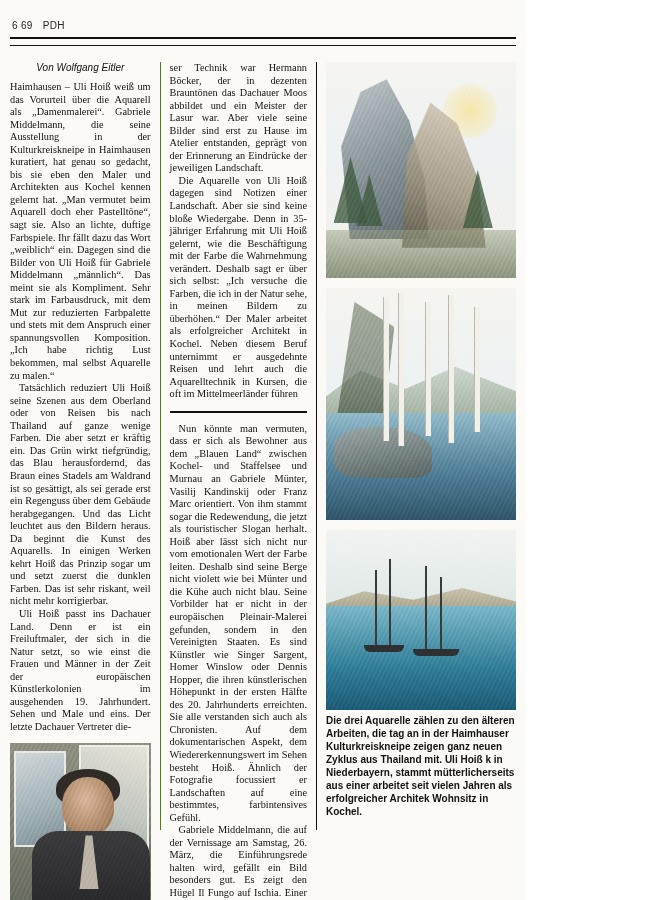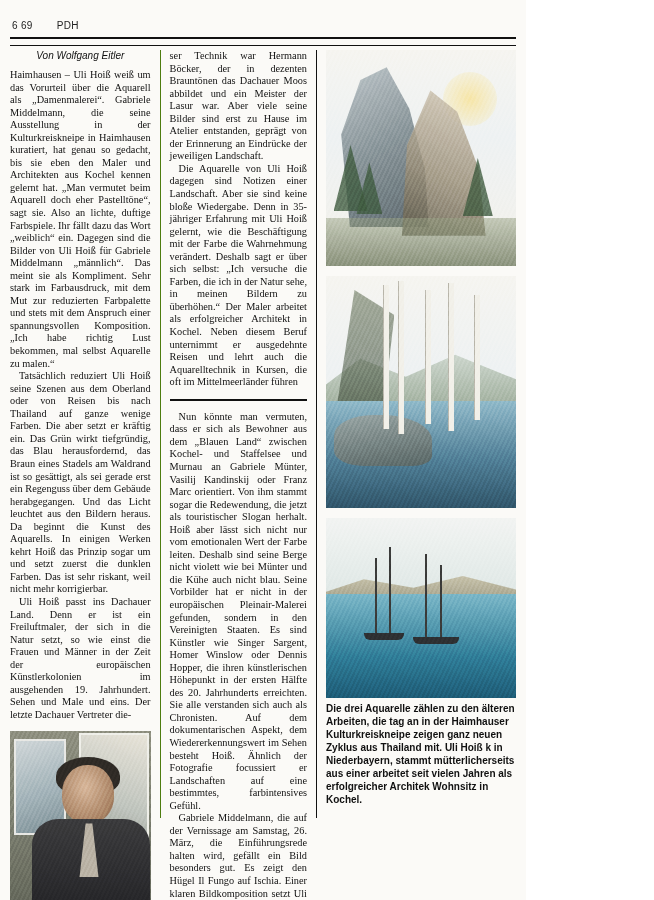--- a/index.html
+++ b/index.html
@@ -37,21 +37,20 @@
     color: #222;
     letter-spacing: .3px;
     padding-bottom: 3px;
   }
   .edition {
     font-family: "Liberation Sans", sans-serif;
     font-size: 10px;
     color: #222;
     letter-spacing: .4px;
     padding-bottom: 3px;
-    margin-left: 14px;
   }
   .section-title {
     flex: 1;
     text-align: right;
     font-family: "Liberation Serif", serif;
     font-weight: bold;
     font-size: 25px;
     letter-spacing: 1px;
     line-height: 1;
     padding-bottom: 0;
@@ -89,21 +88,21 @@
   }
   .rule-head {
     border-top: 1px solid #111;
     margin: 6px 0 0 0;
   }
   
   .columns {
     display: flex;
     gap: 0;
     height: 768px;
-    margin-top: 4px;
+    margin-top: 16px;
   }
   .col {
     position: relative;
     box-sizing: border-box;
   }
   .col-1 { width: 188px; padding-right: 9px; }
   .col-2 { width: 194px; padding: 0 9px; border-left: 1px solid #4d7c0f; }
   .col-3 { width: 252px; padding-left: 9px; border-left: 1px solid #111; }
 
   .byline {

